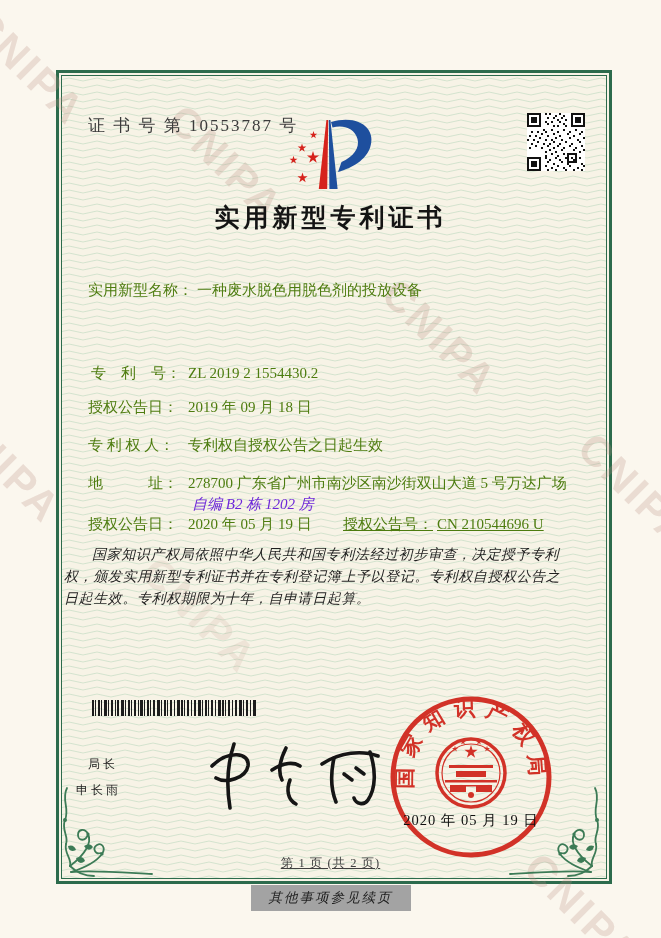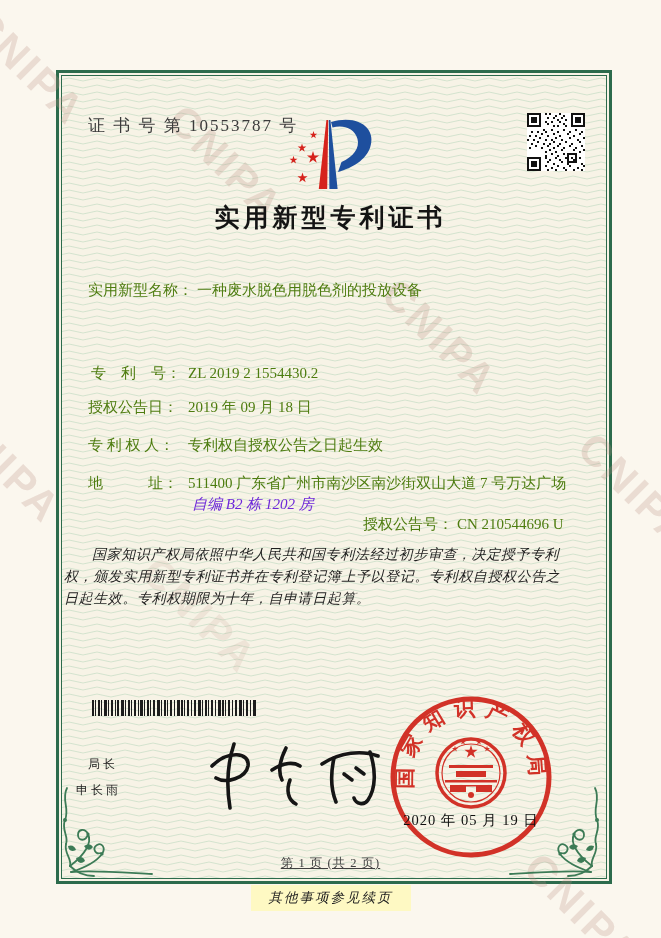--- a/index.html
+++ b/index.html
@@ -20,36 +20,36 @@
   .abs{position:absolute;z-index:2;}
 
   .cert-no{left:88px;top:114px;font-size:17px;letter-spacing:2px;color:#3b3b3b;}
   .title{left:0;right:0;top:201px;text-align:center;font-size:25px;font-weight:600;
          letter-spacing:4px;color:#141414;}
 
   .field{left:88px;font-size:15px;color:#4d7c0f;white-space:nowrap;}
   .field .lbl{display:inline-block;min-width:96px;}
   .field .val{margin-left:4px;}
   .addr2{left:192px;font-size:15px;color:#6d28d9;font-style:italic;}
-  .grant2{left:363px;}
+  .grant2{left:343px;text-decoration:underline;}
 
   .body-text{left:64px;top:544px;width:506px;font-size:14px;font-style:italic;
              line-height:22px;color:#1f1f1f;letter-spacing:0.6px;}
   .body-text p{margin:0;text-indent:2em;}
 
   .officer{font-family:"Liberation Sans","DejaVu Sans",sans-serif;font-size:12px;
            letter-spacing:3px;color:#222;}
 
   .seal-wrap{left:386px;top:692px;width:170px;height:170px;opacity:0.93;}
   .seal-date{left:396px;top:811px;width:150px;text-align:center;font-size:14.5px;
              letter-spacing:1px;color:#101010;z-index:3;}
 
   .page-info{left:0;right:0;top:855px;text-align:center;font-size:12.5px;letter-spacing:1px;color:#404040;text-decoration:underline;}
   .footer-note{left:0;right:0;top:885px;text-align:center;z-index:2;}
-  .footer-note span{display:inline-block;background:#fef9c3;padding:4px 18px;font-size:13.5px;
+  .footer-note span{display:inline-block;background:#a3a3a3;padding:4px 18px;font-size:13.5px;
                     font-style:italic;letter-spacing:2px;color:#1f1f1f;}
 </style>
 </head>
 <body>
 
 <div class="page">
 
   <span class="wm" style="left:-6px;top:0px;">CNIPA</span>
   <span class="wm" style="left:192px;top:96px;">CNIPA</span>
   <span class="wm" style="left:406px;top:270px;">CNIPA</span>
@@ -157,24 +157,27 @@
   <div class="abs field" style="top:364px;text-align:center;">
     <span class="lbl">专　利　号：</span><span class="val">ZL 2019 2 1554430.2</span>
   </div>
   <div class="abs field" style="top:398px;">
     <span class="lbl">授权公告日：</span><span class="val">2019 年 09 月 18 日</span>
   </div>
   <div class="abs field" style="top:436px;">
     <span class="lbl">专 利 权 人：</span><span class="val">专利权自授权公告之日起生效</span>
   </div>
   <div class="abs field" style="top:474px;">
-    <span class="lbl">地　　　址：</span><span class="val">511400 广东省广州市南沙区南沙街双山大道 7 号万达广场</span>
+    <span class="lbl">地　　　址：</span><span class="val">278700 广东省广州市南沙区南沙街双山大道 5 号万达广场</span>
   </div>
   <div class="abs addr2" style="top:495px;">自编 B2 栋 1202 房</div>
 
+  <div class="abs field" style="top:515px;">
+    <span class="lbl">授权公告日：</span><span class="val">2020 年 05 月 19 日</span>
+  </div>
   <div class="abs field grant2" style="top:515px;">
     <span>授权公告号：</span><span class="val">CN 210544696 U</span>
   </div>
 
   <div class="abs body-text">
     <p>国家知识产权局依照中华人民共和国专利法经过初步审查，决定授予专利权，颁发实用新型专利证书并在专利登记簿上予以登记。专利权自授权公告之日起生效。专利权期限为十年，自申请日起算。</p>
   </div>
 
   <svg class="abs" style="left:92px;top:700px;" width="166" height="16" viewBox="0 0 166 16" shape-rendering="crispEdges" xmlns="http://www.w3.org/2000/svg">
     <g fill="#1c1c1c">

